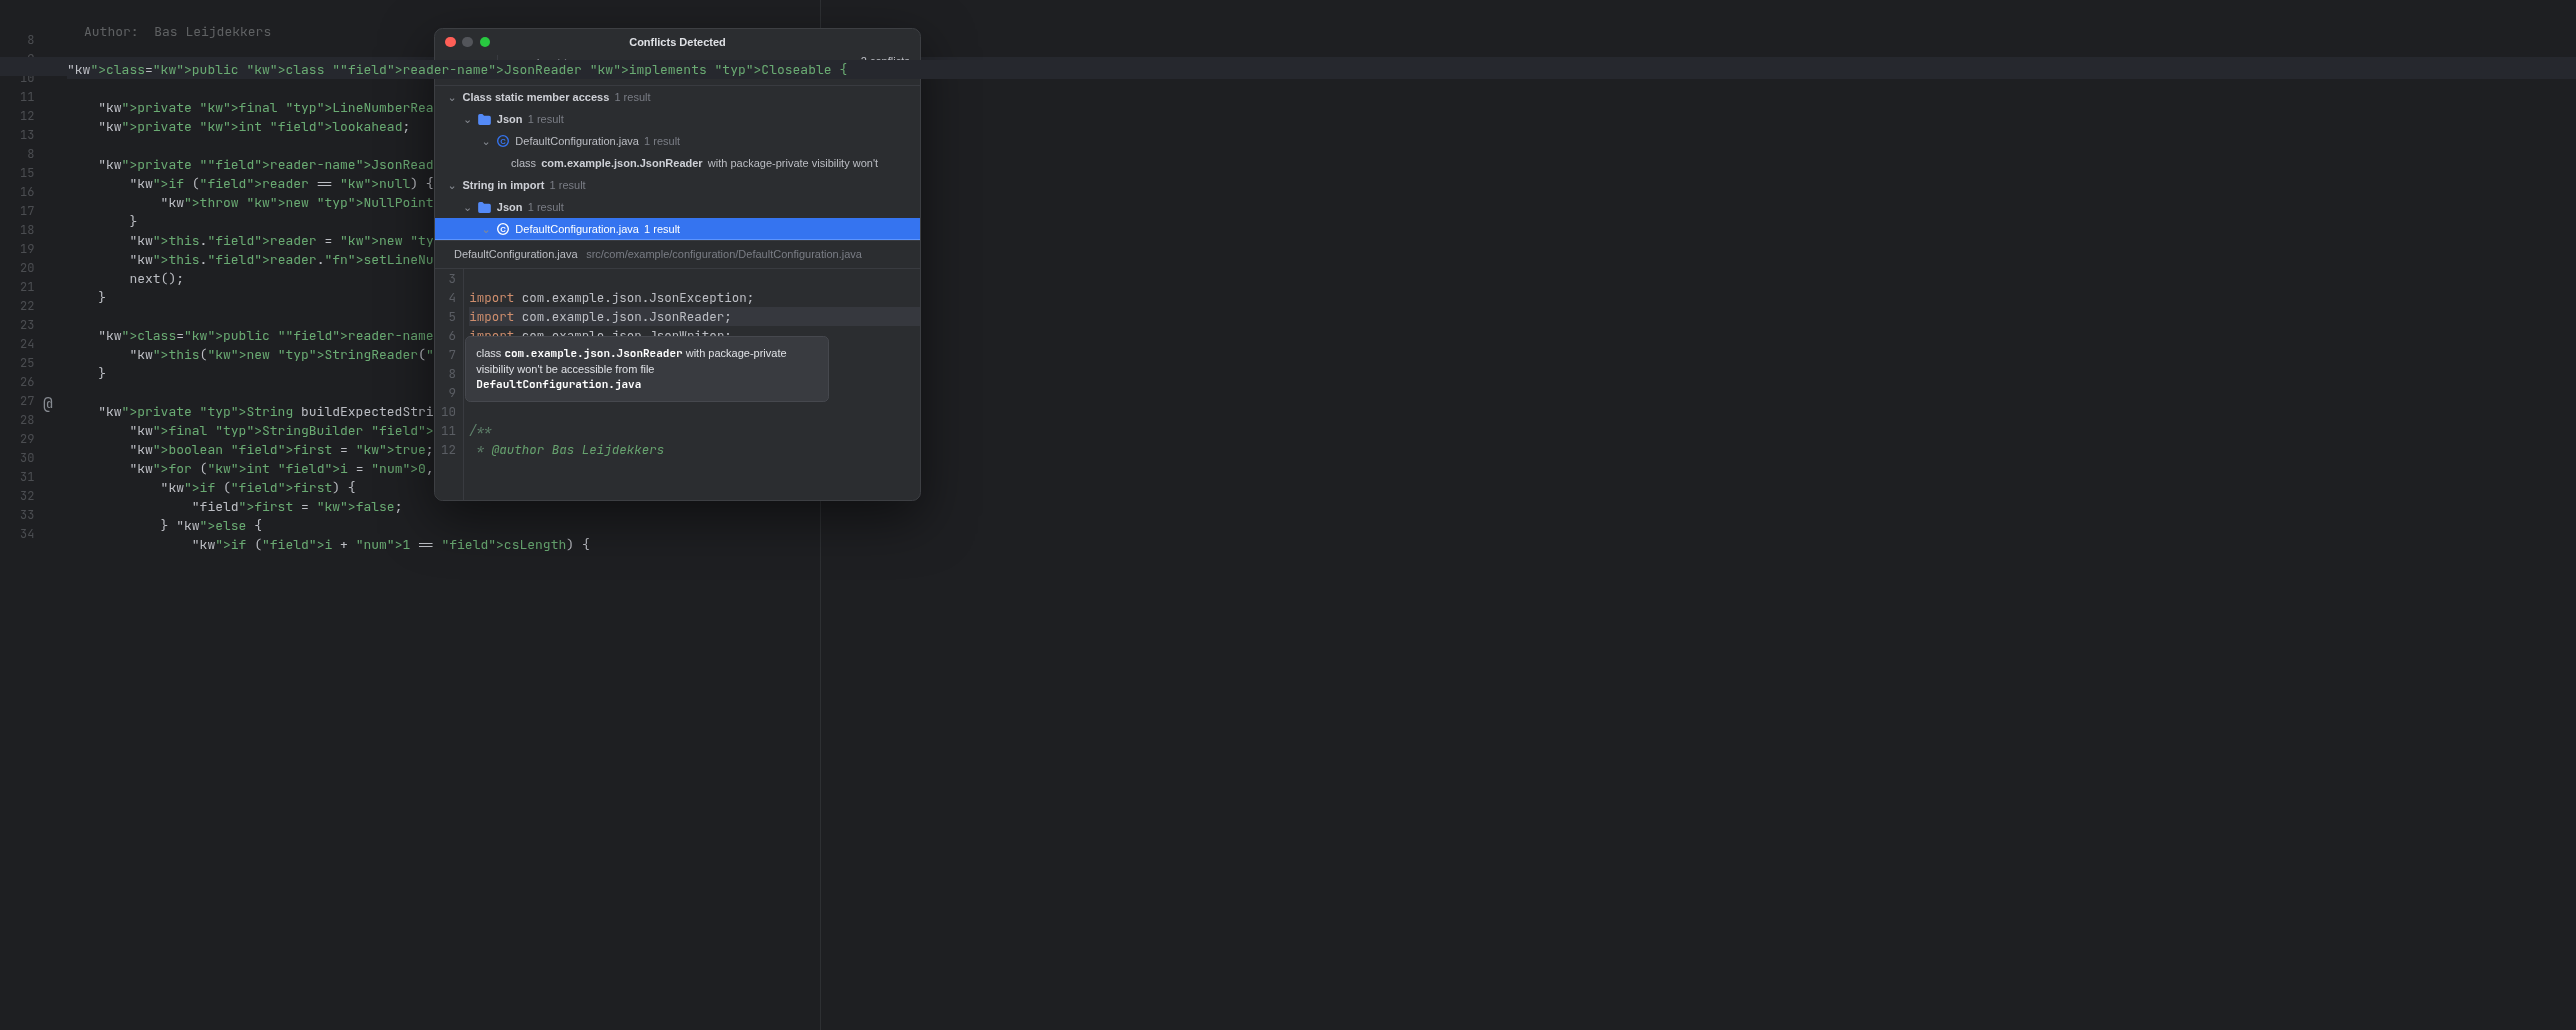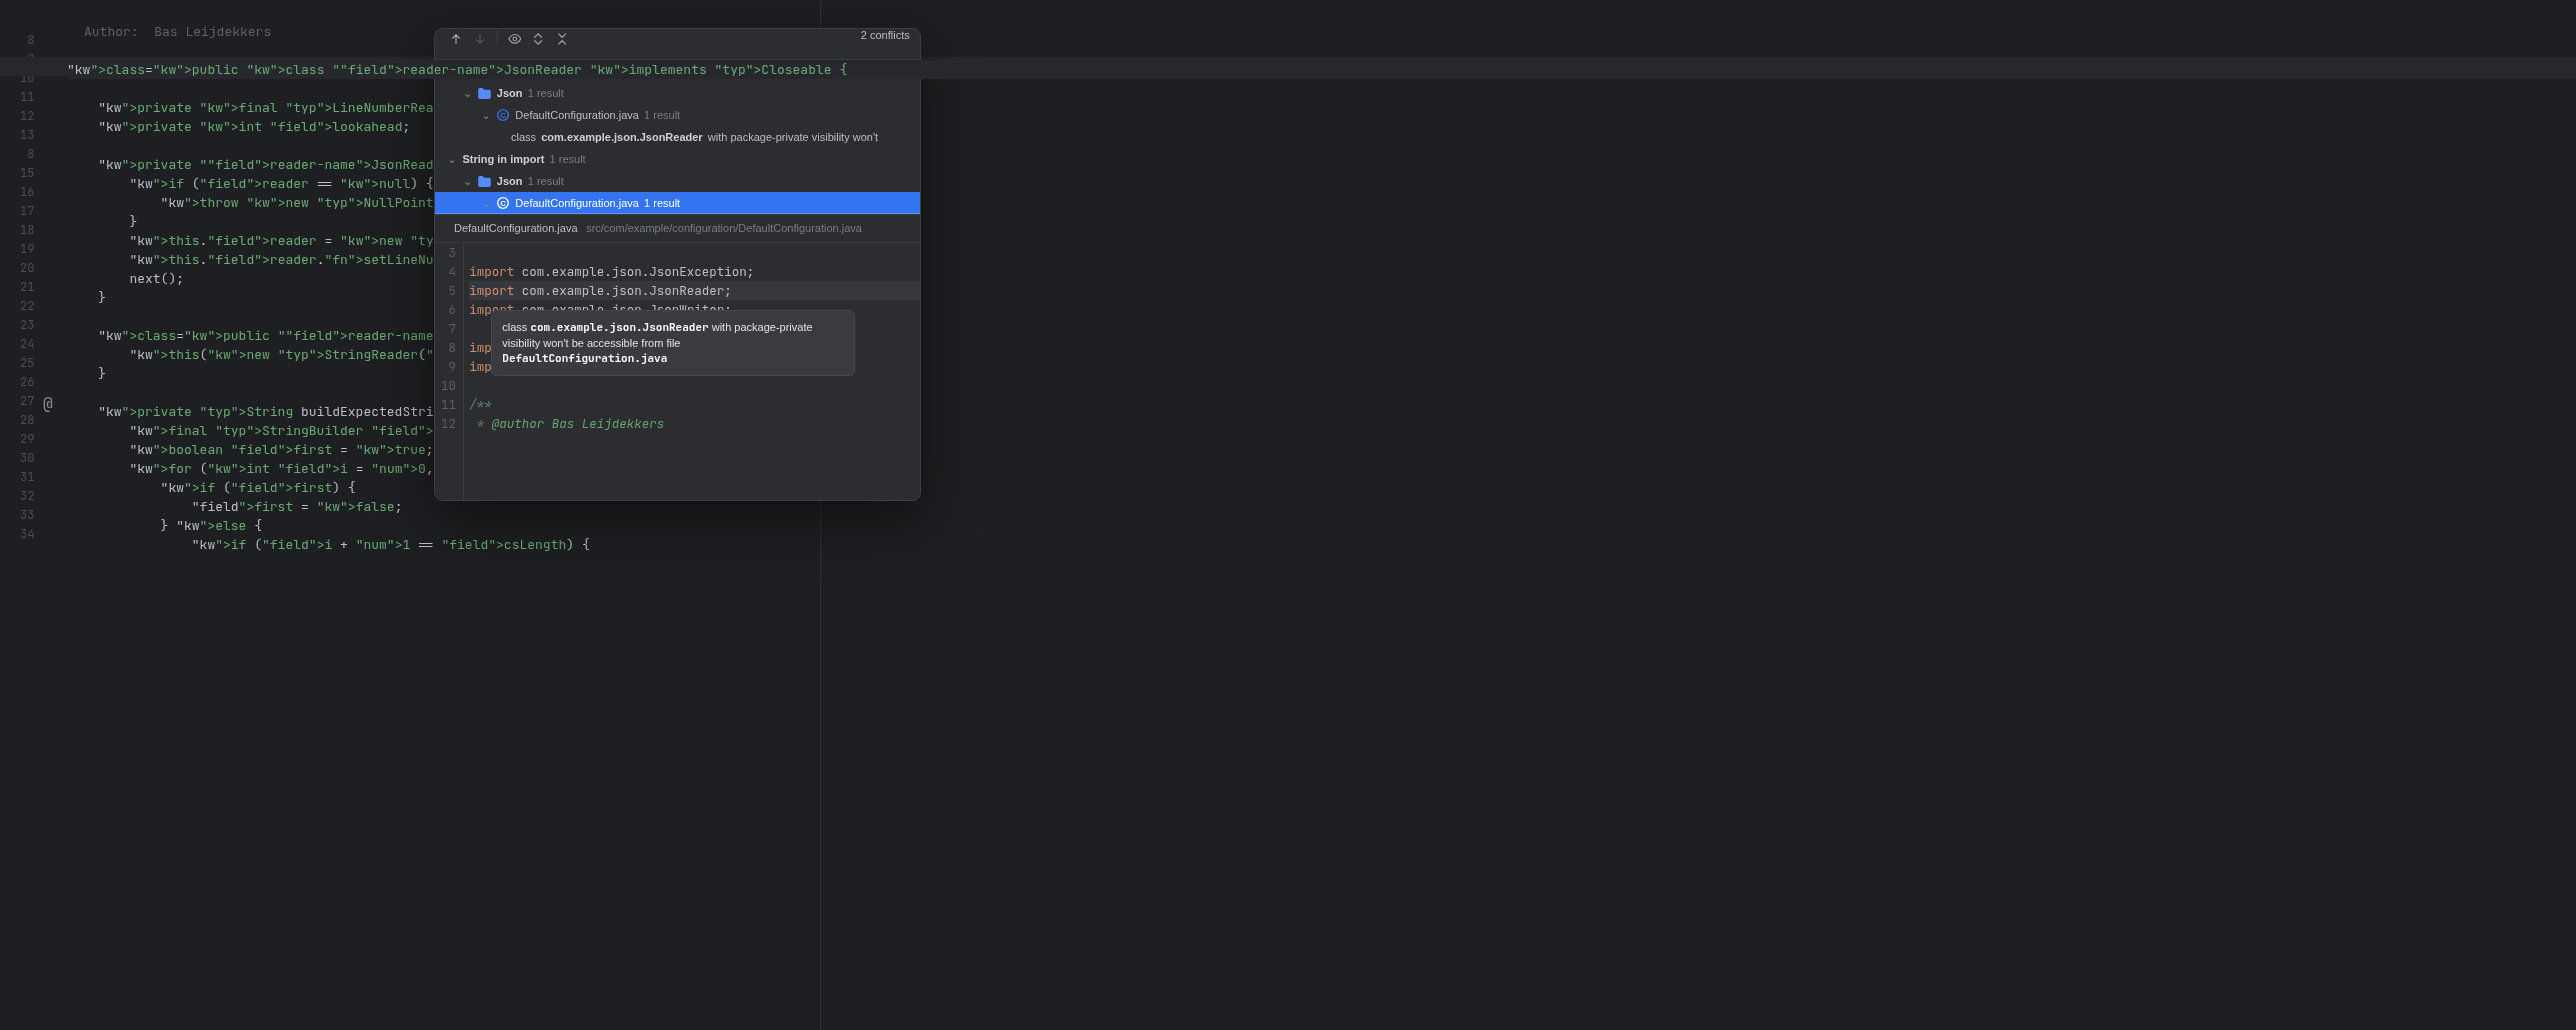--- a/index.html
+++ b/index.html
@@ -217,21 +217,21 @@
   .pcode {
     white-space:pre;
     flex:1;
     padding-left:5.2px;
   }
   .pcode .pline { height:19px; }
   .pcode .hl { background:#36383e; }
 
   .tooltip {
     position:absolute;
-    left:56px; top:67px;
+    left:30px; top:67px;
     width:364px;
     background:#393b40;
     color:#dfe1e5;
     padding:8.6px 10.3px;
     font-size:11px;
     border-radius:5.2px;
     border:0.9px solid #46484e;
     line-height:15.5px;
     font-family:-apple-system,"SF Pro Text","Segoe UI",Arial,sans-serif;
   }
@@ -302,20 +302,28 @@
     </div>
   <div class="marks">
     <span class="at-mark" id="at-mark" style="top: 392px;">@</span>
   </div>
   <div class="code" id="code" style="padding-top: 12px;"><div class="line annot">Author:  Bas Leijdekkers</div><div class="line"></div><div class="line" style="background: var(--hl-line); position: relative; z-index: 1;"><span <span="" class="&lt;span">"kw</span><span class="str">"&gt;class</span>=<span class="str">"kw</span><span class="str">"&gt;public</span> <span class="&lt;/span"><span class="str">"kw</span><span class="str">"&gt;class</span> <span class="&lt;/span"><span class="str">"<span class="&lt;/span"><span class="str">"field</span><span class="str">"&gt;reader</span>-name</span><span class="str">"&gt;JsonReader</span> <span class="&lt;/span"><span class="str">"kw</span><span class="str">"&gt;implements</span> <span class="&lt;/span"><span class="str">"typ</span><span class="str">"&gt;Closeable</span> {</span></span></span></span></span></div><div class="line"></div><div class="line">    <span class="&lt;span">"kw</span><span class="str">"&gt;private</span> <span class="&lt;/span"><span class="str">"kw</span><span class="str">"&gt;final</span> <span class="&lt;/span"><span class="str">"typ</span><span class="str">"&gt;LineNumberReader</span> <span class="&lt;/span"><span class="str">"field</span><span class="str">"&gt;reader</span>;</span></span></span></div><div class="line">    <span class="&lt;span">"kw</span><span class="str">"&gt;private</span> <span class="&lt;/span"><span class="str">"kw</span><span class="str">"&gt;int</span> <span class="&lt;/span"><span class="str">"field</span><span class="str">"&gt;lookahead</span>;</span></span></div><div class="line"></div><div class="line">    <span class="&lt;span">"kw</span><span class="str">"&gt;private</span> <span class="&lt;/span"><span class="str">"<span class="&lt;/span"><span class="str">"field</span><span class="str">"&gt;reader</span>-name</span><span class="str">"&gt;JsonReader</span>(<span class="&lt;/span"><span class="str">"typ</span><span class="str">"&gt;Reader</span> <span class="&lt;/span"><span class="str">"field</span><span class="str">"&gt;reader</span>) {</span></span></span></span></div><div class="line">        <span class="&lt;span">"kw</span><span class="str">"&gt;if</span> (<span class="&lt;/span"><span class="str">"field</span><span class="str">"&gt;reader</span> == <span class="&lt;/span"><span class="str">"kw</span><span class="str">"&gt;null</span>) {</span></span></div><div class="line">            <span class="&lt;span">"kw</span><span class="str">"&gt;throw</span> <span class="&lt;/span"><span class="str">"kw</span><span class="str">"&gt;new</span> <span class="&lt;/span"><span class="str">"typ</span><span class="str">"&gt;NullPointerException</span>(</span><span class="str">"r</span></span></div><div class="line">        }</div><div class="line">        <span class="&lt;span">"kw</span><span class="str">"&gt;this</span>.<span class="&lt;/span"><span class="str">"field</span><span class="str">"&gt;reader</span> = <span class="&lt;/span"><span class="str">"kw</span><span class="str">"&gt;new</span> <span class="&lt;/span"><span class="str">"typ</span><span class="str">"&gt;LineNumberReader</span>(<span class="&lt;/span"><span class="str">"field</span><span class="str">"&gt;reader</span>)</span></span></span></span></div><div class="line">        <span class="&lt;span">"kw</span><span class="str">"&gt;this</span>.<span class="&lt;/span"><span class="str">"field</span><span class="str">"&gt;reader</span>.<span class="&lt;/span"><span class="str">"fn</span><span class="str">"&gt;setLineNumber</span>(<span class="&lt;/span"><span class="str">"num</span><span class="str">"&gt;1</span>);</span></span></span></div><div class="line">        next();</div><div class="line">    }</div><div class="line"></div><div class="line">    <span <span="" class="&lt;span">"kw</span><span class="str">"&gt;class</span>=<span class="str">"kw</span><span class="str">"&gt;public</span> <span class="&lt;/span"><span class="str">"<span class="&lt;/span"><span class="str">"field</span><span class="str">"&gt;reader</span>-name</span><span class="str">"&gt;JsonReader</span>(<span class="&lt;/span"><span class="str">"typ</span><span class="str">"&gt;String</span> <span class="&lt;/span"><span class="str">"field</span><span class="str">"&gt;json</span>) {</span></span></span></span></div><div class="line">        <span class="&lt;span">"kw</span><span class="str">"&gt;this</span>(<span class="&lt;/span"><span class="str">"kw</span><span class="str">"&gt;new</span> <span class="&lt;/span"><span class="str">"typ</span><span class="str">"&gt;StringReader</span>(<span class="&lt;/span"><span class="str">"field</span><span class="str">"&gt;json</span>));</span></span></span></div><div class="line">    }</div><div class="line"></div><div class="line">    <span class="&lt;span">"kw</span><span class="str">"&gt;private</span> <span class="&lt;/span"><span class="str">"typ</span><span class="str">"&gt;String</span> buildExpectedString(<span class="&lt;/span"><span class="str">"kw</span><span class="str">"&gt;int</span> <span class="&lt;/span"><span class="str">"field</span><span class="str">"&gt;found</span>, <span class="&lt;/span"><span class="str">"kw</span><span class="str">"&gt;char</span>.</span></span></span></span></div><div class="line">        <span class="&lt;span">"kw</span><span class="str">"&gt;final</span> <span class="&lt;/span"><span class="str">"typ</span><span class="str">"&gt;StringBuilder</span> <span class="&lt;/span"><span class="str">"field</span><span class="str">"&gt;result</span> = <span class="&lt;/span"><span class="str">"kw</span><span class="str">"&gt;new</span> StringBui</span></span></span></div><div class="line">        <span class="&lt;span">"kw</span><span class="str">"&gt;boolean</span> <span class="&lt;/span"><span class="str">"field</span><span class="str">"&gt;first</span> = <span class="&lt;/span"><span class="str">"kw</span><span class="str">"&gt;true</span>;</span></span></div><div class="line">        <span class="&lt;span">"kw</span><span class="str">"&gt;for</span> (<span class="&lt;/span"><span class="str">"kw</span><span class="str">"&gt;int</span> <span class="&lt;/span"><span class="str">"field</span><span class="str">"&gt;i</span> = <span class="&lt;/span"><span class="str">"num</span><span class="str">"&gt;0</span>, <span class="&lt;/span"><span class="str">"field</span><span class="str">"&gt;csLength</span> = <span class="&lt;/span"><span class="str">"field</span><span class="str">"&gt;cs</span>.<span class="&lt;/span"><span class="str">"fn</span><span class="str">"&gt;length</span>; <span class="&lt;/span"><span class="str">"field</span><span class="str">"&gt;i</span> &lt;</span></span></span></span></span></span></span></div><div class="line">            <span class="&lt;span">"kw</span><span class="str">"&gt;if</span> (<span class="&lt;/span"><span class="str">"field</span><span class="str">"&gt;first</span>) {</span></div><div class="line">                <span class="&lt;span">"field</span><span class="str">"&gt;first</span> = <span class="&lt;/span"><span class="str">"kw</span><span class="str">"&gt;false</span>;</span></div><div class="line">            } <span class="&lt;span">"kw</span><span class="str">"&gt;else</span> {</div><div class="line">                <span class="&lt;span">"kw</span><span class="str">"&gt;if</span> (<span class="&lt;/span"><span class="str">"field</span><span class="str">"&gt;i</span> + <span class="&lt;/span"><span class="str">"num</span><span class="str">"&gt;1</span> == <span class="&lt;/span"><span class="str">"field</span><span class="str">"&gt;csLength</span>) {</span></span></span></div></div>
   <div class="ruler"></div>
 </div>
 
 <div class="dialog">
 
+  <div class="titlebar">
+    <div class="traffic">
+      <div class="tl red"></div>
+      <div class="tl grey"></div>
+      <div class="tl green"></div>
+    </div>
+    <div class="title">Conflicts Detected</div>
+  </div>
 
   <div class="toolbar">
     <div class="tool-icon">
       <svg width="12" height="12" viewBox="0 0 14 14">
           <path d="M7 2 L7 12 M7 2 L3 6 M7 2 L11 6" stroke="currentColor" stroke-width="1.5" fill="none" stroke-linecap="round"></path>
         </svg>
     </div>
     <div class="tool-icon disabled">
       <svg width="12" height="12" viewBox="0 0 14 14">
           <path d="M7 12 L7 2 M7 12 L3 8 M7 12 L11 8" stroke="currentColor" stroke-width="1.5" fill="none" stroke-linecap="round"></path>

